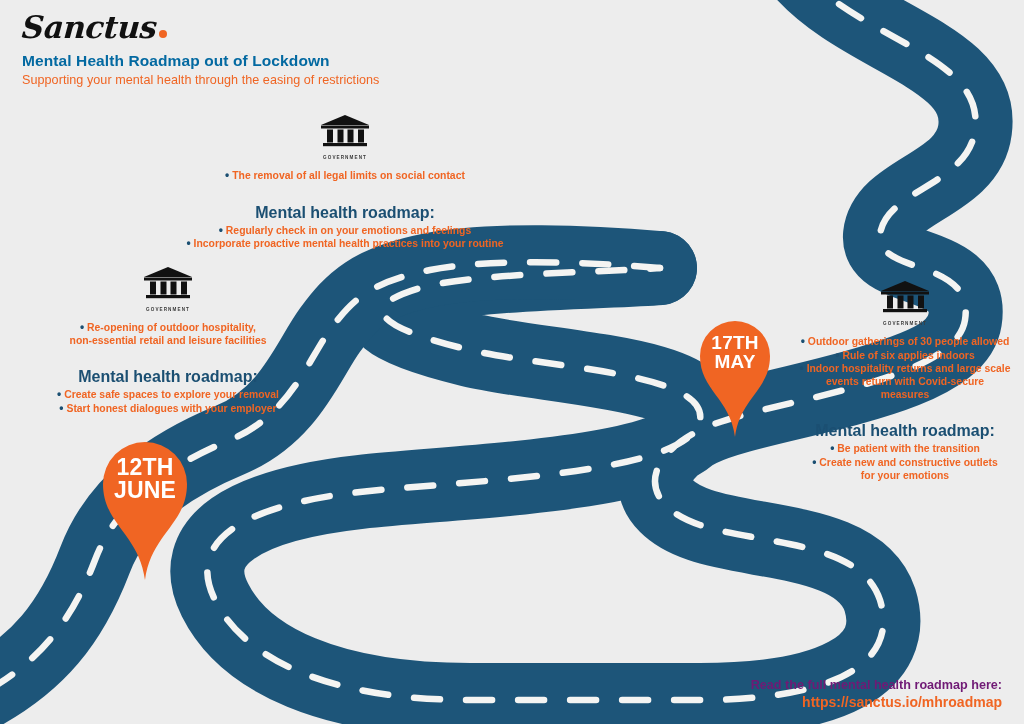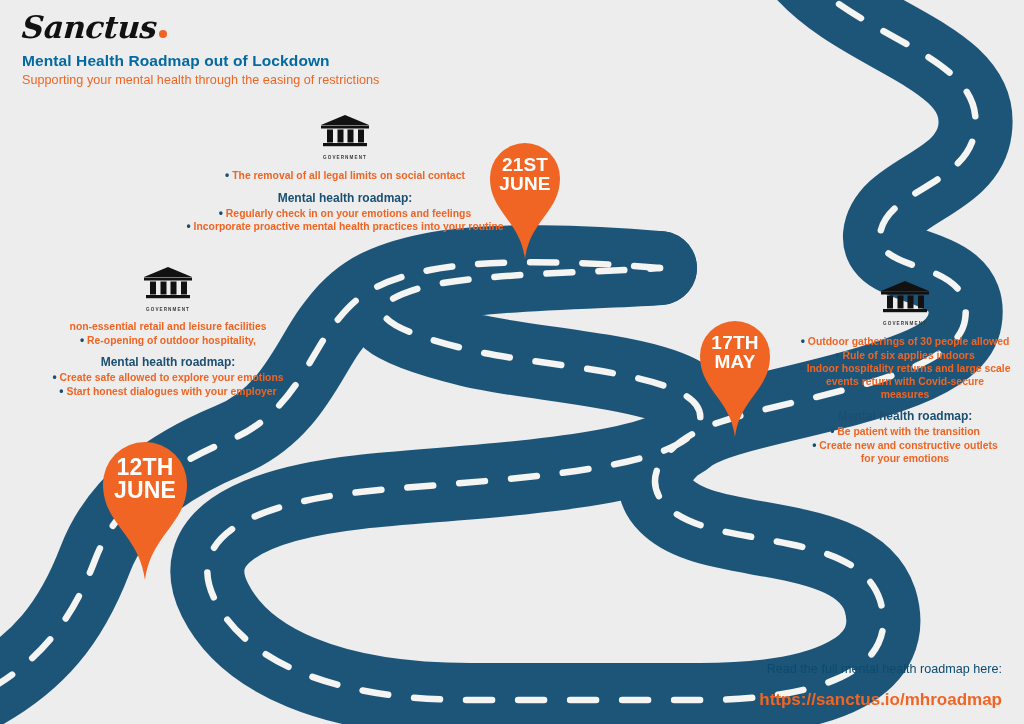--- a/index.html
+++ b/index.html
@@ -49,39 +49,39 @@
   .gov-label{
     font-size:4.6px;font-weight:bold;letter-spacing:1.1px;
     color:#3a3a3a;text-align:center;margin-top:1px;
   }
   .bullets{line-height:1.22;}
   .b-line{
     font-size:10.4px;font-weight:bold;color:#f06523;white-space:nowrap;
   }
   .b-line .dot{color:#1b4f72;font-size:12px;line-height:1;}
   .mh-head{
-    font-size:12px;font-weight:bold;color:#1b4f72;margin-top:8px;margin-bottom:2px;
+    font-size:16px;font-weight:bold;color:#1b4f72;margin-top:21px;margin-bottom:2px;
   }
 
   
   .pin{position:absolute;z-index:28;}
   .pin svg{display:block;}
   .pin-label{
     position:absolute;left:0;right:0;
     text-align:center;
     color:#ffffff;font-weight:bold;
     line-height:1.02;
     letter-spacing:0.2px;
     pointer-events:none;
   }
 
   
   .footer{position:absolute;right:22px;bottom:14px;text-align:right;z-index:30;}
-  .footer .f1{font-size:12.6px;font-weight:normal;color:#0c4a6e;}
-  .footer .f2{font-size:17px;font-weight:bold;color:#f06523;margin-top:14px;}
+  .footer .f1{font-size:12.6px;font-weight:bold;color:#701a75;}
+  .footer .f2{font-size:14px;font-weight:bold;color:#f06523;margin-top:2px;}
 </style>
 </head>
 <body>
 
 <div id="canvas">
 
   <svg id="road-svg" viewBox="0 0 1024 724" preserveAspectRatio="none">
 
     <path id="road-path" d="M 800 -30
              C 860 40, 985 55, 975 130
@@ -167,26 +167,26 @@
         <rect x="2" y="11.5" width="48" height="3" fill="#111111"></rect>
         <rect x="8" y="15.5" width="6" height="13" fill="#111111"></rect>
         <rect x="18.5" y="15.5" width="6" height="13" fill="#111111"></rect>
         <rect x="28.5" y="15.5" width="6" height="13" fill="#111111"></rect>
         <rect x="39" y="15.5" width="6" height="13" fill="#111111"></rect>
         <rect x="4" y="29" width="44" height="3.2" fill="#111111"></rect>
       </svg>
       <div class="gov-label">GOVERNMENT</div>
     </div>
     <div class="bullets">
+      <div class="b-line"><span class="dot">•</span> <span>Re-opening of outdoor hospitality,</span></div>
       <div class="b-line"><span>non-essential retail and leisure facilities</span></div>
-      <div class="b-line"><span class="dot">•</span> <span>Re-opening of outdoor hospitality,</span></div>
     </div>
     <div class="mh-head">Mental health roadmap:</div>
     <div class="bullets">
-      <div class="b-line"><span class="dot">•</span> <span>Create safe allowed to explore your emotions</span></div>
+      <div class="b-line"><span class="dot">•</span> <span>Create safe spaces to explore your removal</span></div>
       <div class="b-line"><span class="dot">•</span> <span>Start honest dialogues with your employer</span></div>
     </div>
   </div>
 
   <div class="block" style="left:790px;top:280px;width:230px;">
     <div class="gov-icon">
       <svg viewBox="0 0 52 36" width="52" height="36">
         <polygon points="26,1 50,11 2,11" fill="#111111"></polygon>
         <rect x="2" y="11.5" width="48" height="3" fill="#111111"></rect>
         <rect x="8" y="15.5" width="6" height="13" fill="#111111"></rect>
@@ -205,29 +205,20 @@
       <div class="b-line"><span>measures</span></div>
     </div>
     <div class="mh-head">Mental health roadmap:</div>
     <div class="bullets">
       <div class="b-line"><span class="dot">•</span> <span>Be patient with the transition</span></div>
       <div class="b-line"><span class="dot">•</span> <span>Create new and constructive outlets</span></div>
       <div class="b-line"><span>for your emotions</span></div>
     </div>
   </div>
 
-  <div class="pin" style="left:484px;top:134px;width:82px;height:125px;">
-    <svg viewBox="0 0 82 125" width="82" height="125">
-      <path d="M41 125 C 36 86, 6 78, 6 44 A 35 35 0 1 1 76 44 C 76 78, 46 86, 41 125 Z" fill="#f06523"></path>
-    </svg>
-    <div class="pin-label" style="top:21px;font-size:19px;">
-      <div>21ST</div>
-      <div>JUNE</div>
-    </div>
-  </div>
 
   <div class="pin" style="left:694px;top:312px;width:82px;height:125px;">
     <svg viewBox="0 0 82 125" width="82" height="125">
       <path d="M41 125 C 36 86, 6 78, 6 44 A 35 35 0 1 1 76 44 C 76 78, 46 86, 41 125 Z" fill="#f06523"></path>
     </svg>
     <div class="pin-label" style="top:21px;font-size:19px;">
       <div>17TH</div>
       <div>MAY</div>
     </div>
   </div>

